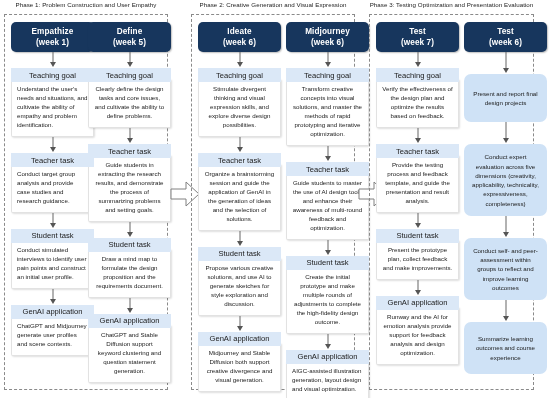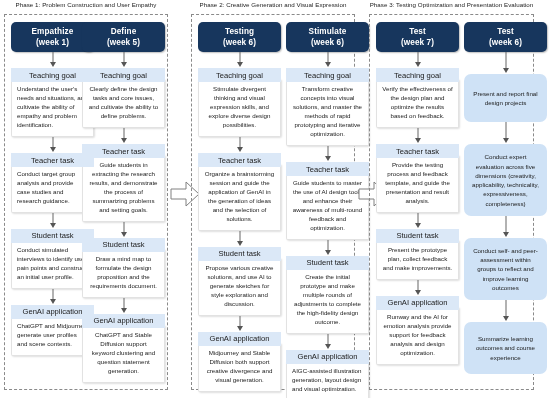--- a/index.html
+++ b/index.html
@@ -107,21 +107,21 @@
       <div class="band">Student task</div>
       <div class="body left">Conduct simulated interviews to identify user pain points and construct an initial user profile.</div>
       <div class="arrow">
           <div class="shaft"></div>
           <div class="head"></div>
         </div>
       <div class="band">GenAI application</div>
       <div class="body left">ChatGPT and Midjourney generate user profiles and scene contexts.</div>
     </div>
 
-    <div class="col" style="left:78px;">
+    <div class="col" style="left:84px;">
       <div class="node-head">
         <div>Define</div>
         <div class="sub">(week 5)</div>
       </div>
       <div class="arrow">
           <div class="shaft"></div>
           <div class="head"></div>
         </div>
       <div class="band">Teaching goal</div>
       <div class="body center">Clearly define the design tasks and core issues, and cultivate the ability to define problems.</div>
@@ -151,21 +151,21 @@
       <polygon points="1,9 16,9 16,2 29,14 16,26 16,19 1,19" fill="#ffffff" stroke="#808080" stroke-width="1"></polygon>
     </svg>
   </div>
 
   <div class="phase" style="left:191px; width:164px;">
     <div class="phase-title">Phase 2: Creative Generation and Visual Expression</div>
     <div class="phase-panel"></div>
 
     <div class="col" style="left:7px;">
       <div class="node-head">
-        <div>Testing</div>
+        <div>Ideate</div>
         <div class="sub">(week 6)</div>
       </div>
       <div class="arrow">
           <div class="shaft"></div>
           <div class="head"></div>
         </div>
       <div class="band">Teaching goal</div>
       <div class="body center">Stimulate divergent thinking and visual expression skills, and explore diverse design possibilities.</div>
       <div class="arrow">
           <div class="shaft"></div>
@@ -182,21 +182,21 @@
       <div class="arrow">
           <div class="shaft"></div>
           <div class="head"></div>
         </div>
       <div class="band">GenAI application</div>
       <div class="body center">Midjourney and Stable Diffusion both support creative divergence and visual generation.</div>
     </div>
 
     <div class="col" style="left:95px;">
       <div class="node-head">
-        <div>Stimulate</div>
+        <div>Midjourney</div>
         <div class="sub">(week 6)</div>
       </div>
       <div class="arrow">
           <div class="shaft"></div>
           <div class="head"></div>
         </div>
       <div class="band">Teaching goal</div>
       <div class="body center">Transform creative concepts into visual solutions, and master the methods of rapid prototyping and iterative optimization.</div>
       <div class="arrow">
           <div class="shaft"></div>

